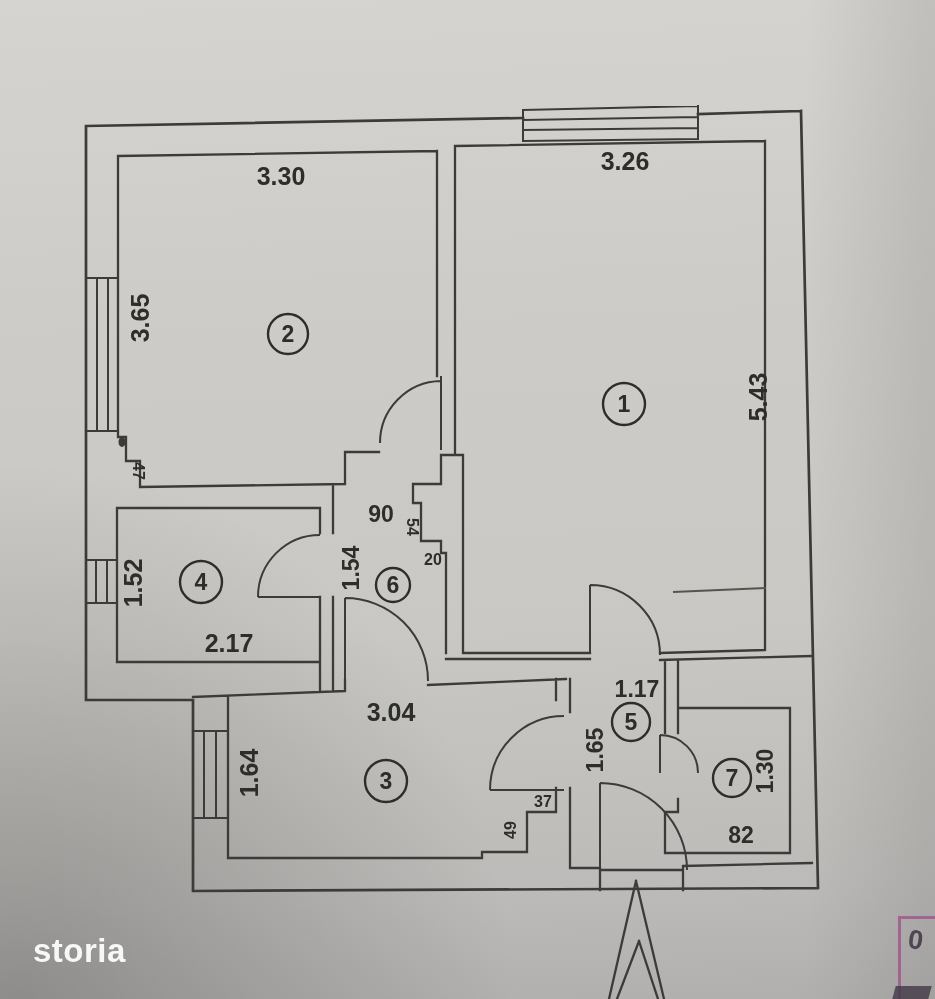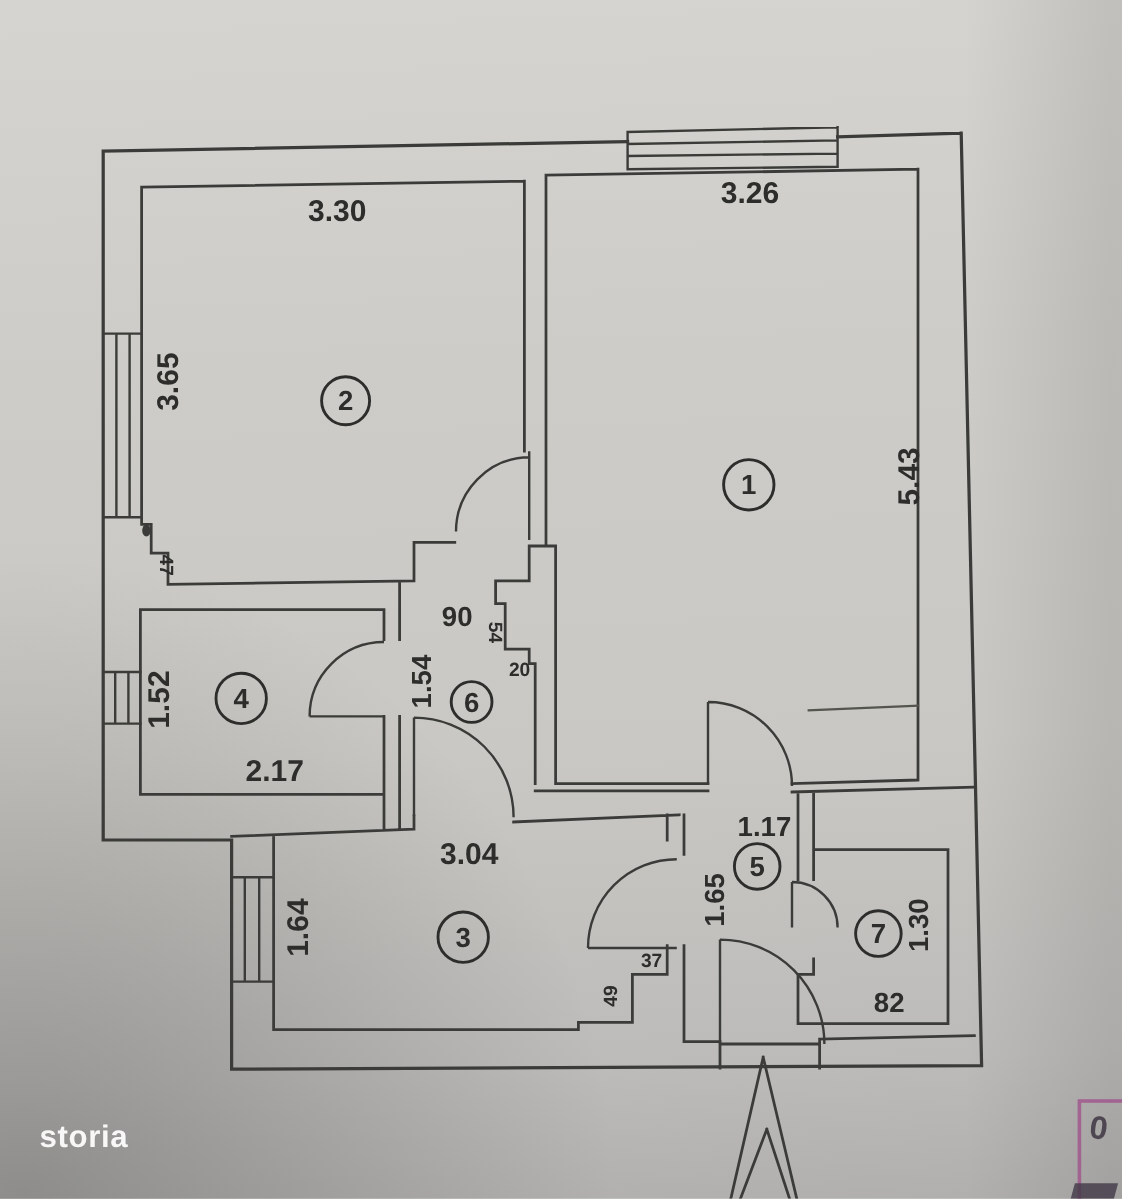--- a/index.html
+++ b/index.html
@@ -18,21 +18,21 @@
   .door{stroke:#3b3b39;stroke-width:2;fill:none;}
   .crease{stroke:#55554f;stroke-width:2;fill:none;}
   text{fill:#2d2d2b;font-family:"Liberation Sans",sans-serif;font-weight:700;}
   .dim{font-size:25px;text-anchor:middle;}
   .dims{font-size:23px;text-anchor:middle;}
   .dimxs{font-size:16px;text-anchor:middle;}
   circle.badge{stroke:#2d2d2b;stroke-width:2.4;fill:none;}
   text.bnum{font-size:23px;text-anchor:middle;}
   .watermark{
     position:absolute;left:33px;top:932px;
-    font-size:26px;font-weight:700;letter-spacing:0.5px;
+    font-size:33px;font-weight:700;letter-spacing:0.5px;
     color:rgba(255,255,255,0.93);
   }
   .stamp{
     position:absolute;left:898px;top:916px;width:52px;height:84px;
     border:3.5px solid #a0598e;opacity:.85;
   }
   .stamp-char{
     position:absolute;left:7px;top:6px;font-size:27px;font-weight:700;
     color:#3f3542;transform:rotate(8deg);
   }

